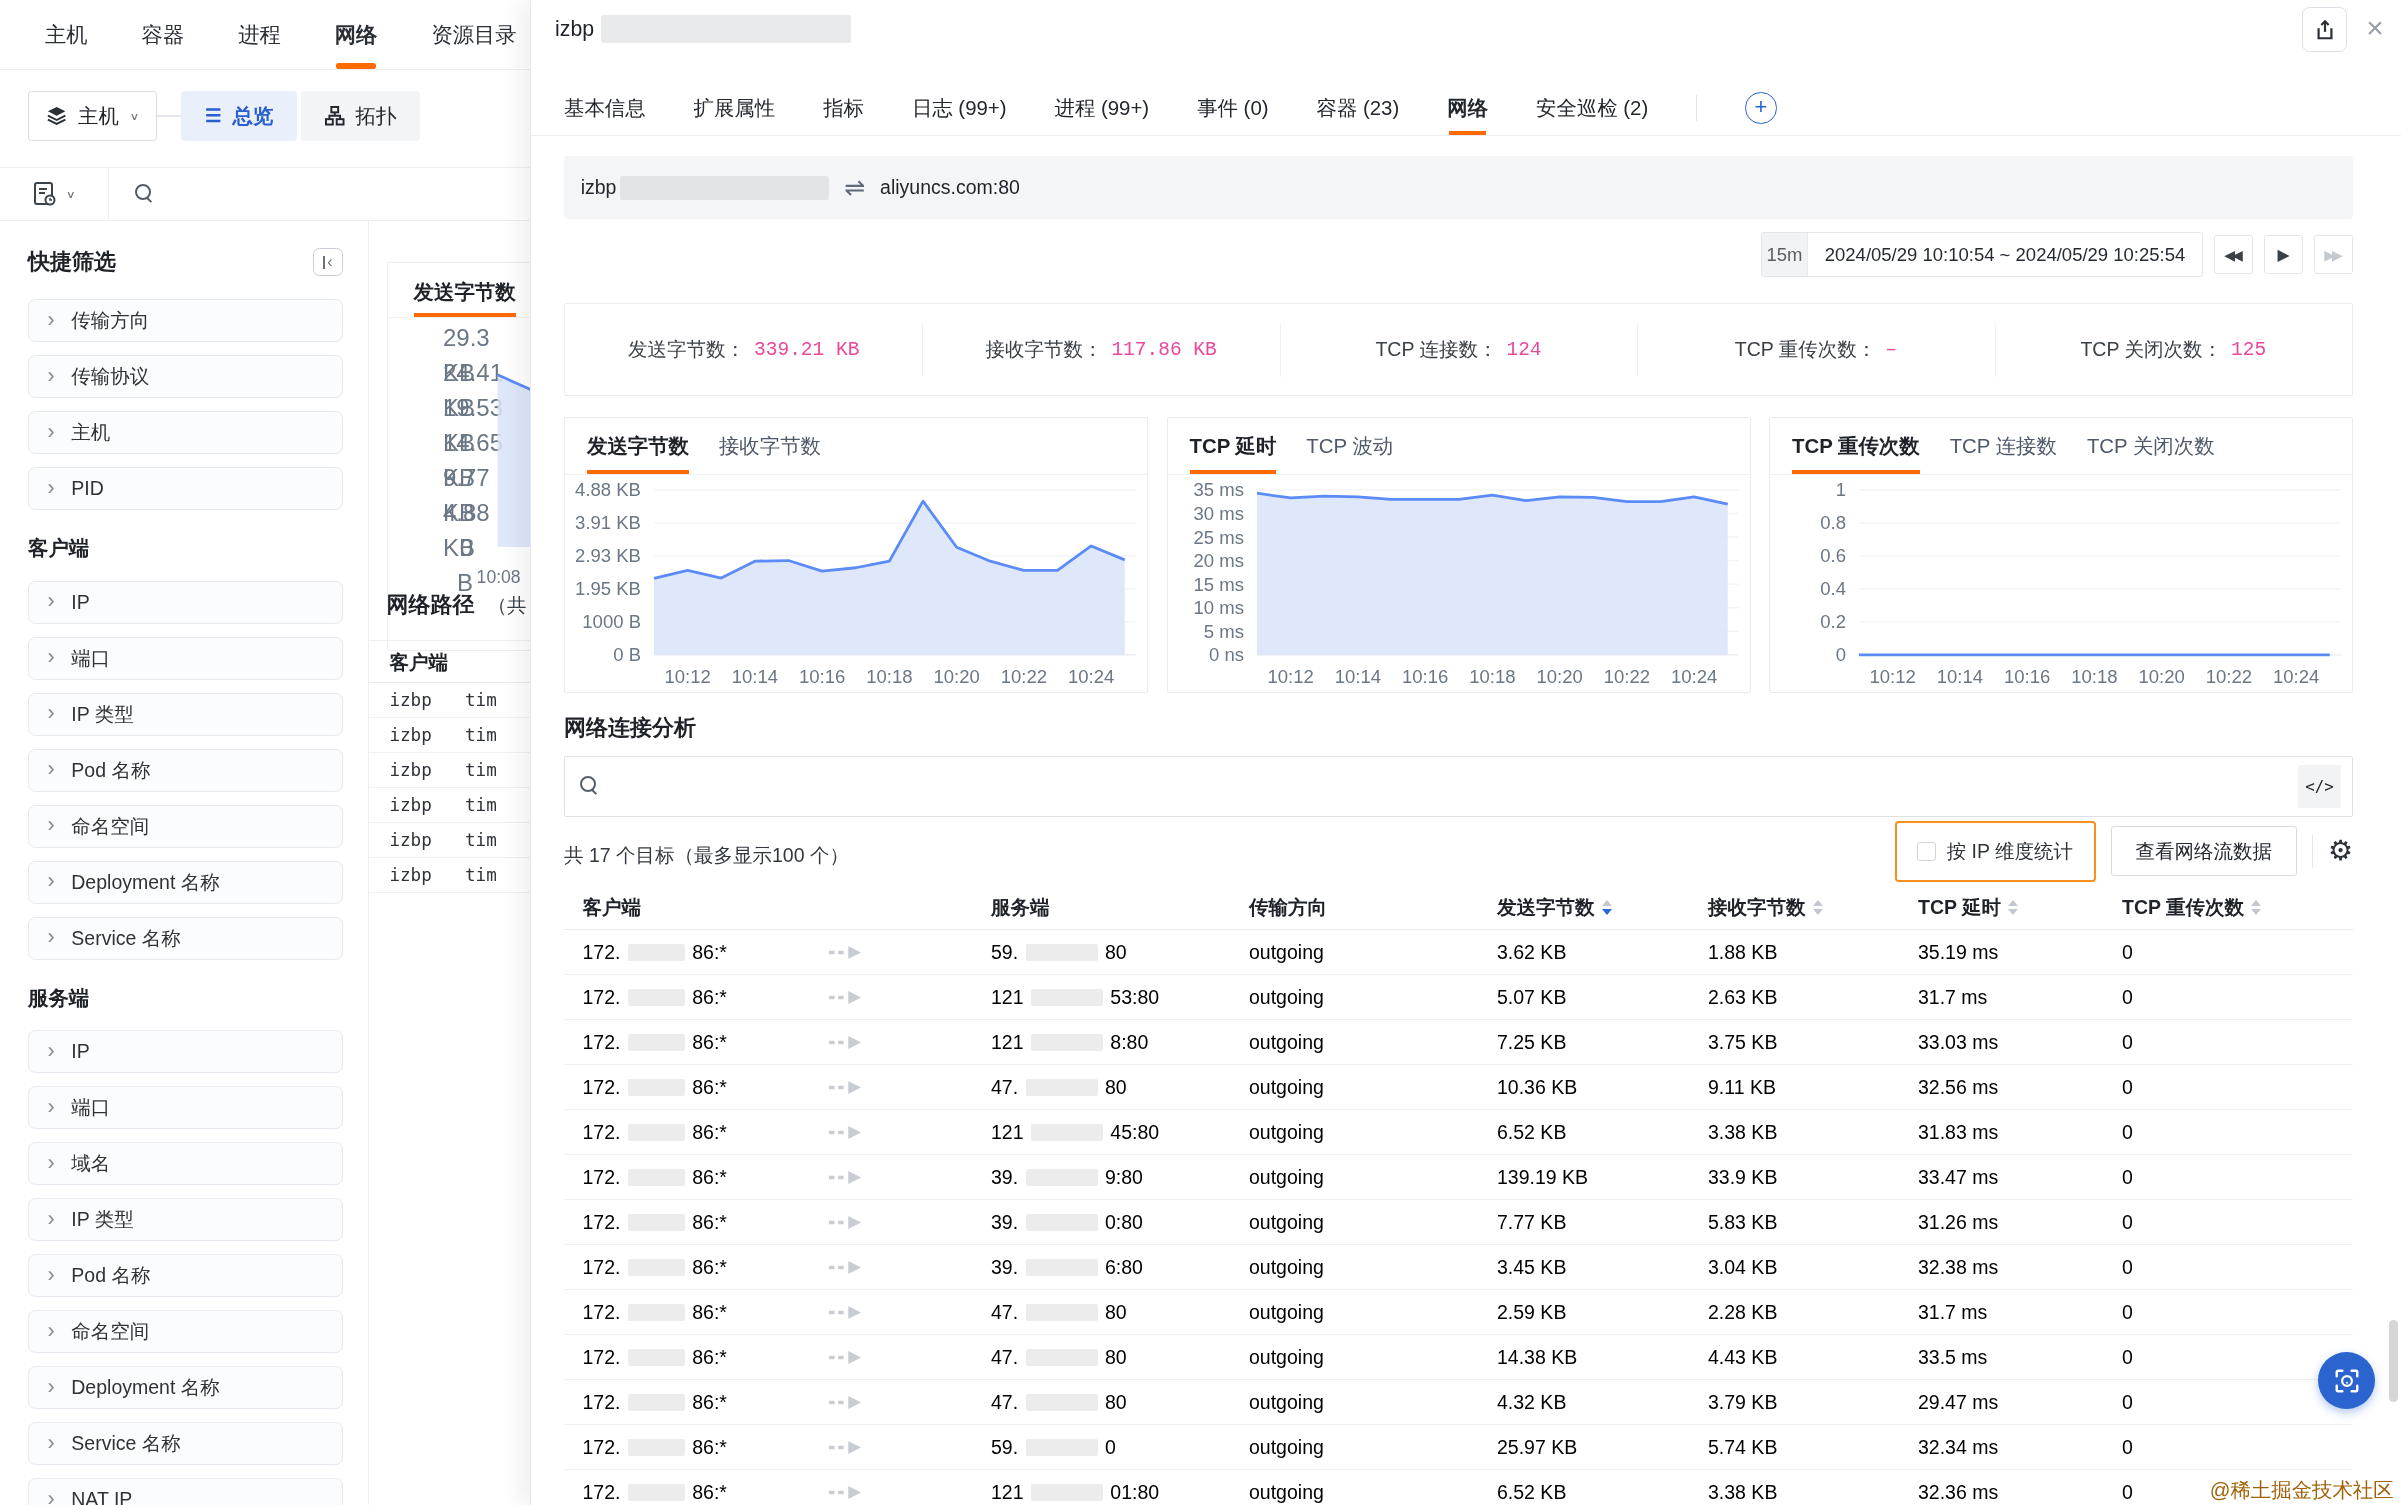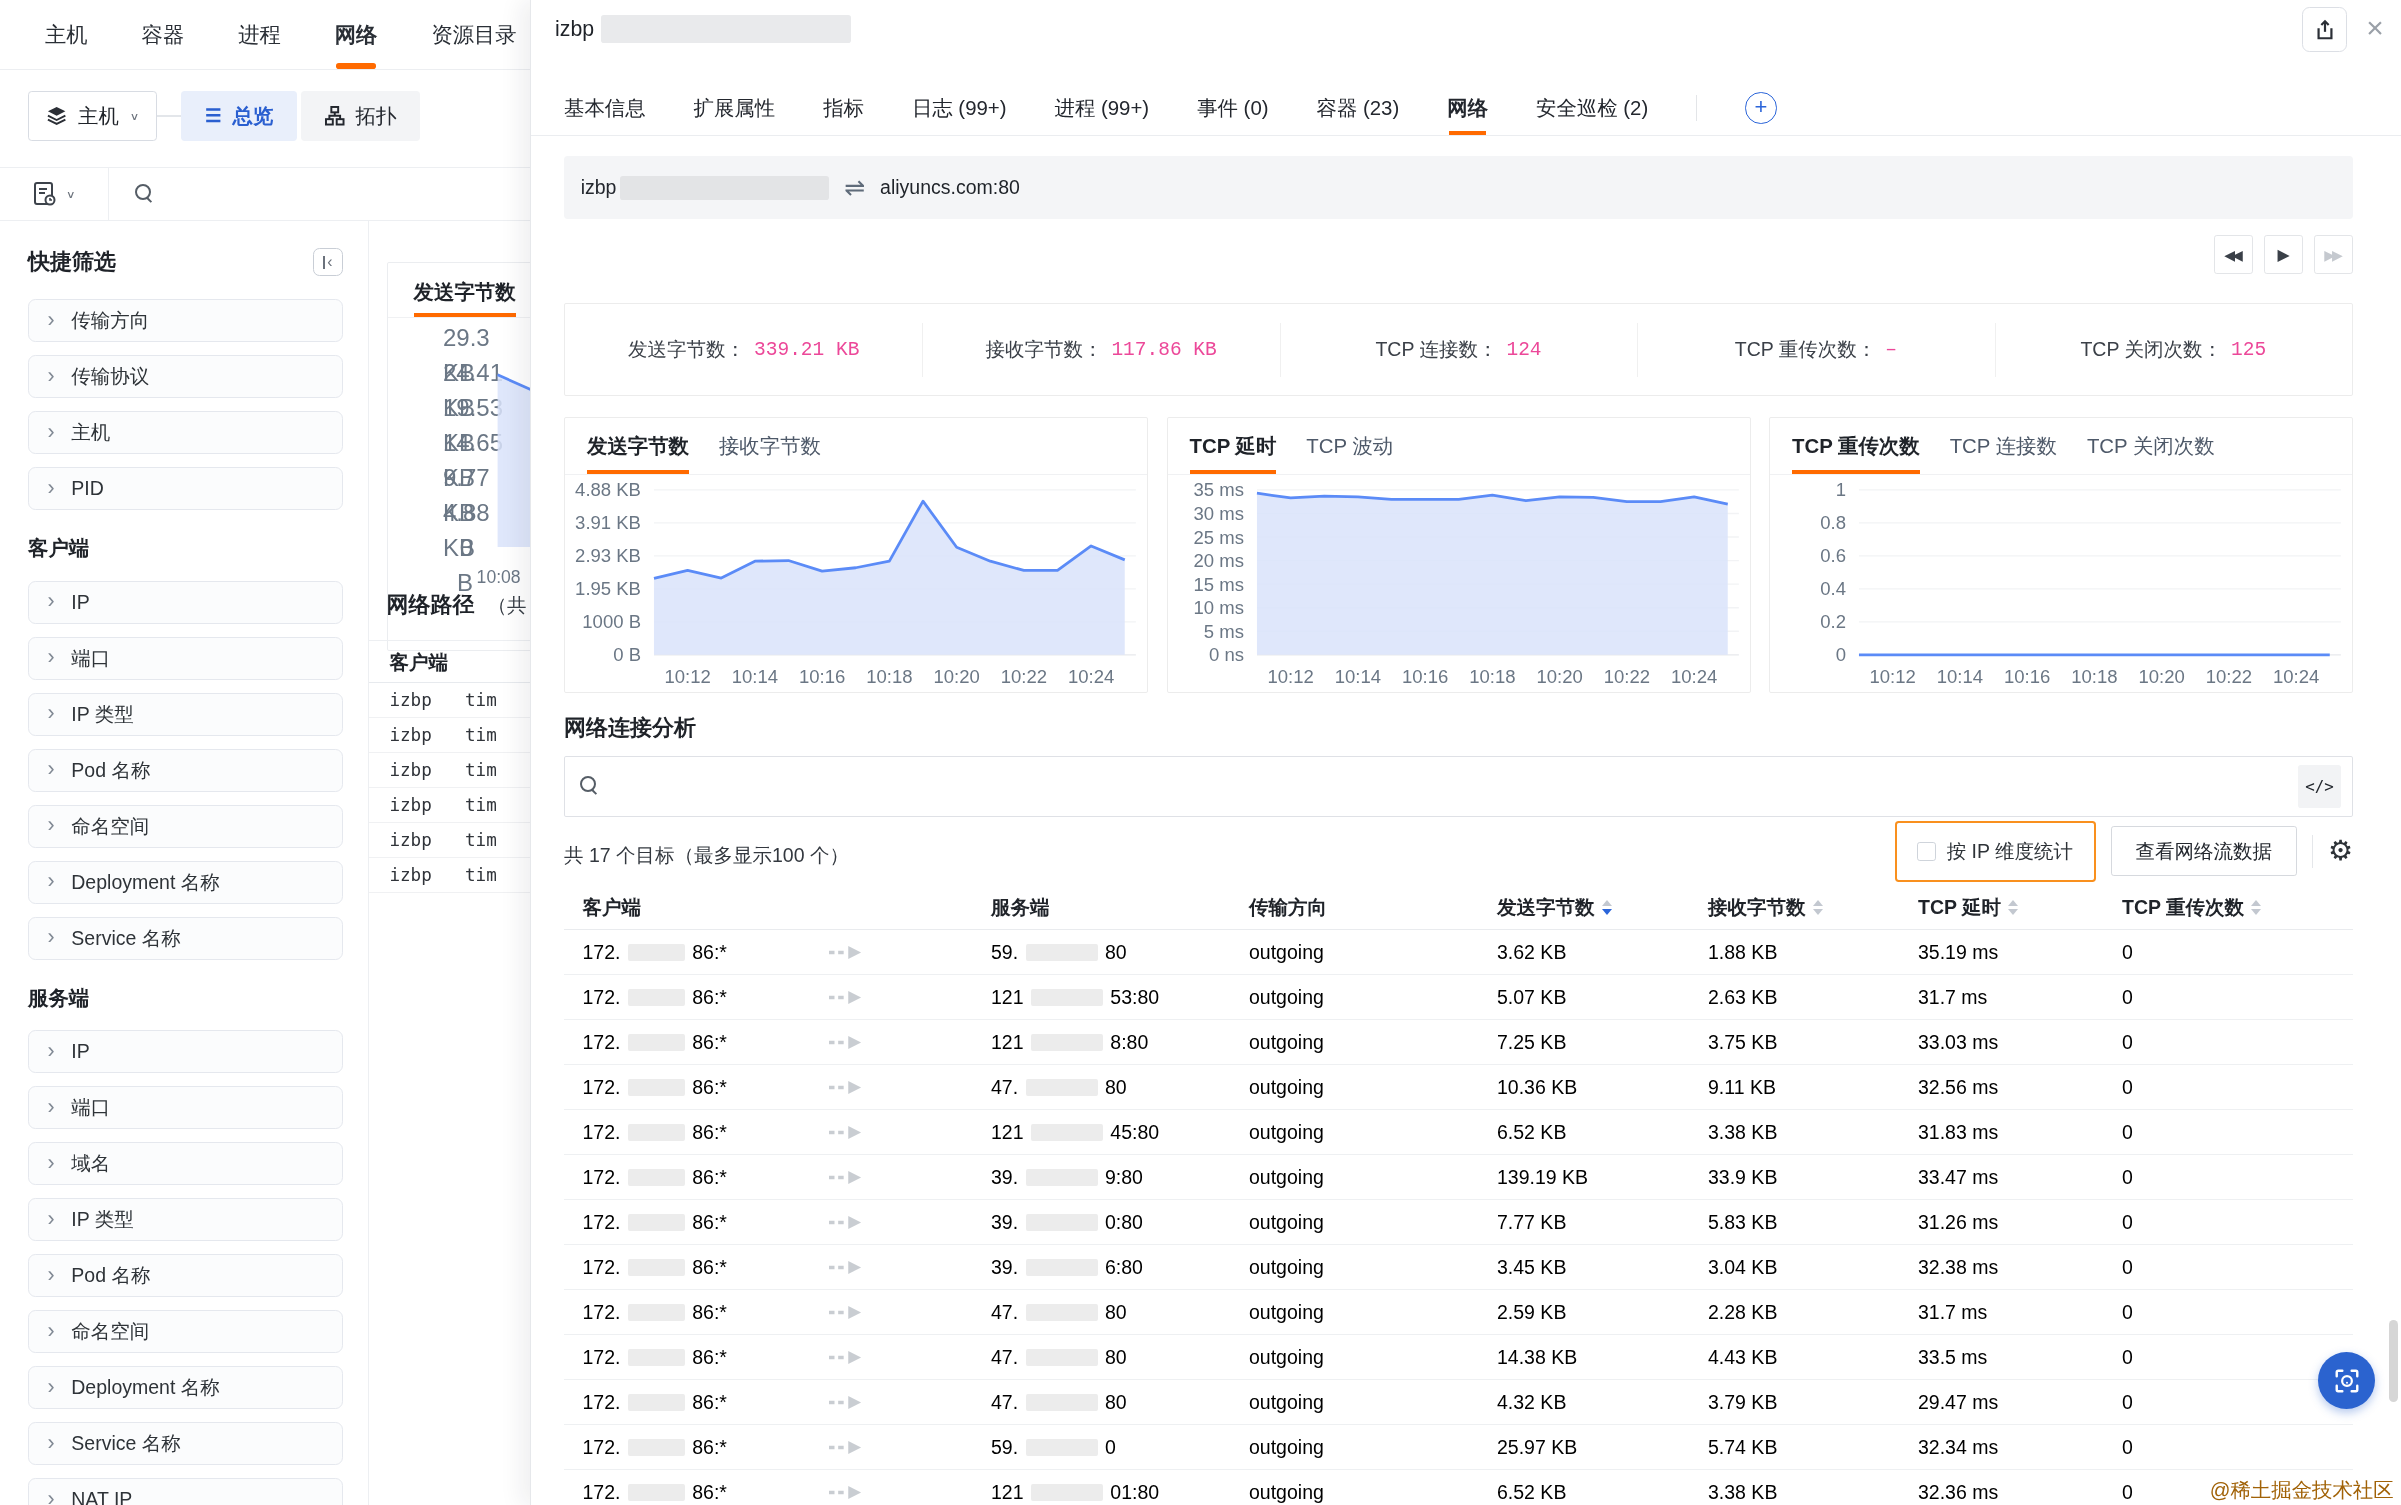--- a/index.html
+++ b/index.html
@@ -411,20 +411,24 @@
 
   <div class="dbody">
     <div class="conn-bar">
       <span class="t">izbp</span>
       <span class="redact r-conn"></span>
       <span class="swap">⇌</span>
       <span class="domain">aliyuncs.com:80</span>
     </div>
 
     <div class="time-row">
+      <div class="time-box">
+        <span class="time-15m">15m</span>
+        <span class="time-range">2024/05/29 10:10:54 ~ 2024/05/29 10:25:54</span>
+      </div>
       <div class="tbtn">
           <span>◀◀</span>
         </div>
       <div class="tbtn single">
           <span>▶</span>
         </div>
       <div class="tbtn dis">
           <span>▶▶</span>
         </div>
     </div>

